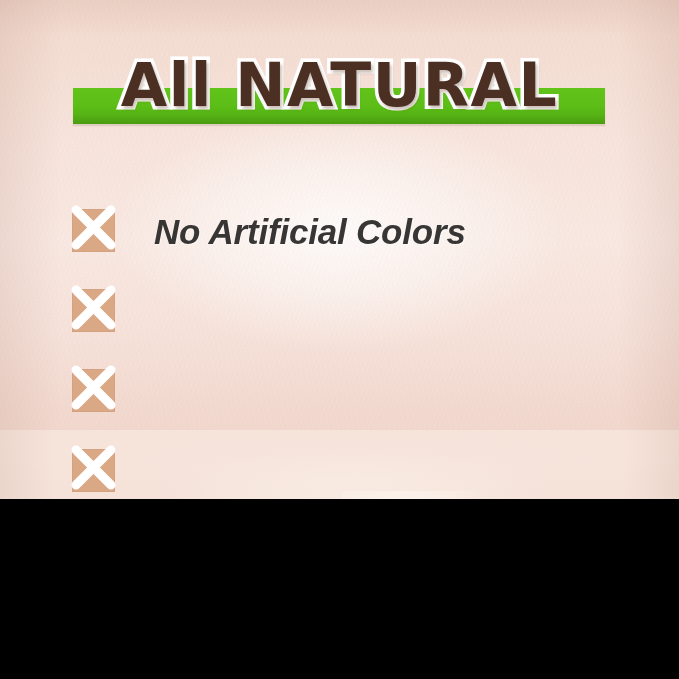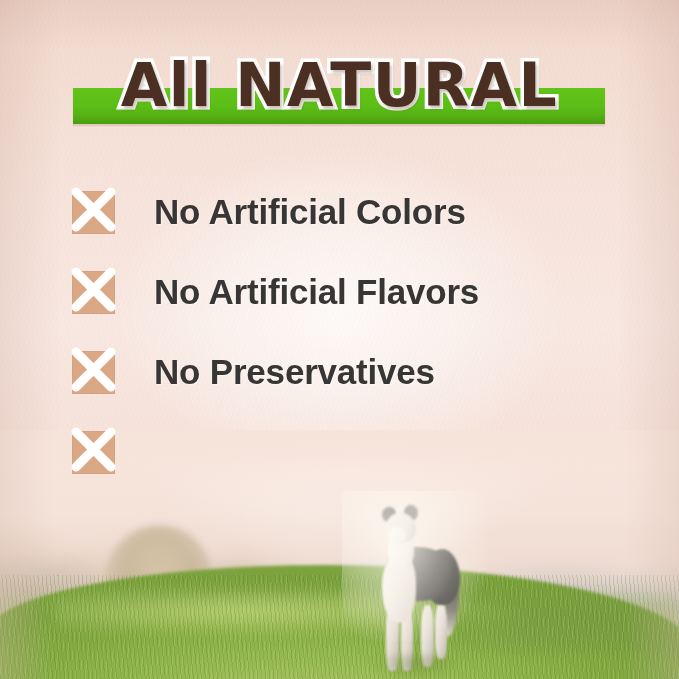--- a/index.html
+++ b/index.html
@@ -3,21 +3,21 @@
 <meta charset="utf-8">
 <style>
   html, body {
     margin: 0;
     padding: 0;
     background: #000;
   }
   #poster {
     position: relative;
     width: 679px;
-    height: 679px;
+    height: 499px;
     overflow: hidden;
     font-family: "Liberation Sans", sans-serif;
     background: #f6dfd4;
   }
 
   
   .bg-base {
     position: absolute;
     inset: 0;
     background:
@@ -291,22 +291,23 @@
 
   
   .claims {
     position: absolute;
     left: 72px;
     top: 172px;
     width: 560px;
   }
   .claim {
     display: flex;
-    align-items: center;
+    align-items: flex-end;
     height: 80px;
+    font-style: italic;
   }
   .xbox {
     position: relative;
     width: 43px; height: 43px;
     flex: 0 0 43px;
     background: #dba886;
     box-shadow: inset 0 0 0 1px rgba(206,156,120,.55);
   }
   .xbox svg { position: absolute; left: -4px; top: -4px; }
   .claim-label {
@@ -380,34 +381,32 @@
       </div>
       <div class="claim-label">No Artificial Colors</div>
     </div>
 
     <div class="claim">
       <div class="xbox">
         <svg width="51" height="51" viewBox="0 0 51 51" aria-hidden="true">
           <path d="M8 5 L43 40 M43 5 L8 40" stroke="#ffffff" stroke-width="9" stroke-linecap="round" fill="none"></path>
         </svg>
       </div>
-      <div class="claim-label">No Artificial Flavors</div>
-    </div>
-
-    <div class="claim">
-      <div class="xbox">
-        <svg width="51" height="51" viewBox="0 0 51 51" aria-hidden="true">
-          <path d="M8 5 L43 40 M43 5 L8 40" stroke="#ffffff" stroke-width="9" stroke-linecap="round" fill="none"></path>
-        </svg>
-      </div>
-      <div class="claim-label">No Preservatives</div>
     </div>
 
     <div class="claim">
       <div class="xbox">
         <svg width="51" height="51" viewBox="0 0 51 51" aria-hidden="true">
           <path d="M8 5 L43 40 M43 5 L8 40" stroke="#ffffff" stroke-width="9" stroke-linecap="round" fill="none"></path>
         </svg>
       </div>
     </div>
 
+    <div class="claim">
+      <div class="xbox">
+        <svg width="51" height="51" viewBox="0 0 51 51" aria-hidden="true">
+          <path d="M8 5 L43 40 M43 5 L8 40" stroke="#ffffff" stroke-width="9" stroke-linecap="round" fill="none"></path>
+        </svg>
+      </div>
+    </div>
+
   </div>
 </div>
 
 </body></html>

